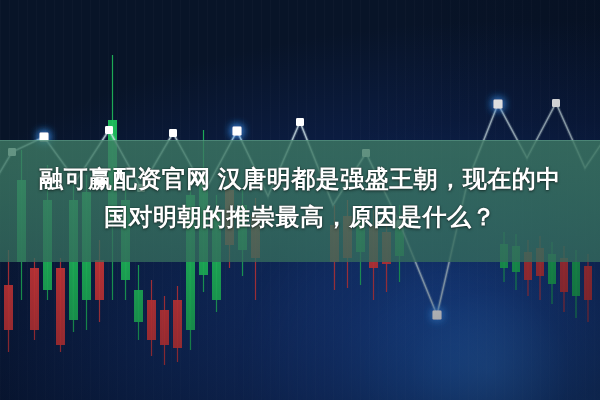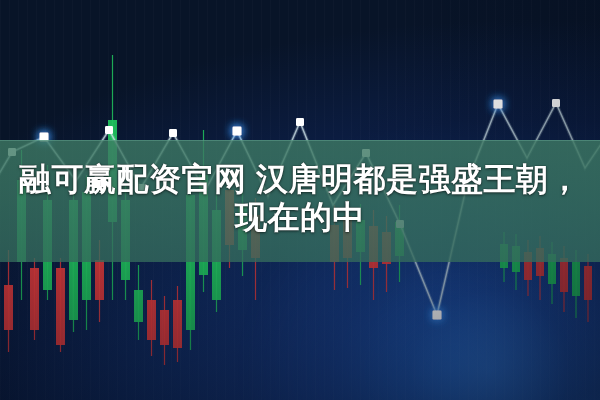--- a/index.html
+++ b/index.html
@@ -51,21 +51,21 @@
   }
   .band-top-edge{
     position:absolute;left:0;right:0;top:140px;height:1px;
     background:rgba(120,190,165,.35);
   }
   
   .headline{
     position:absolute;left:0;right:0;top:160px;
     text-align:center;
     color:#ffffff;
-    font-size:32px;
+    font-size:24px;
     font-weight:bold;
     line-height:38px;
     letter-spacing:.5px;
     text-shadow:0 1px 3px rgba(0,0,0,.55), 0 0 1px rgba(0,0,0,.8);
     padding:0 14px;
     box-sizing:border-box;
   }
   .headline span{display:inline;}
 </style>
 </head>
@@ -186,15 +186,16 @@
   </div>
 
   <div class="scanlines"></div>
   <div class="bg-vignette"></div>
 
   <div class="band" id="green-band" style="top: 140px; height: 122px;"></div>
   <div class="band-top-edge" id="green-band-edge" style="top: 140px;"></div>
 
   <div class="headline">
     <span>融可赢配资官网 汉唐明都是强盛王朝，现在的中</span><br>
+    <span>国对明朝的推崇最高，原因是什么？</span>
   </div>
 
 </div>
 
 </body></html>

